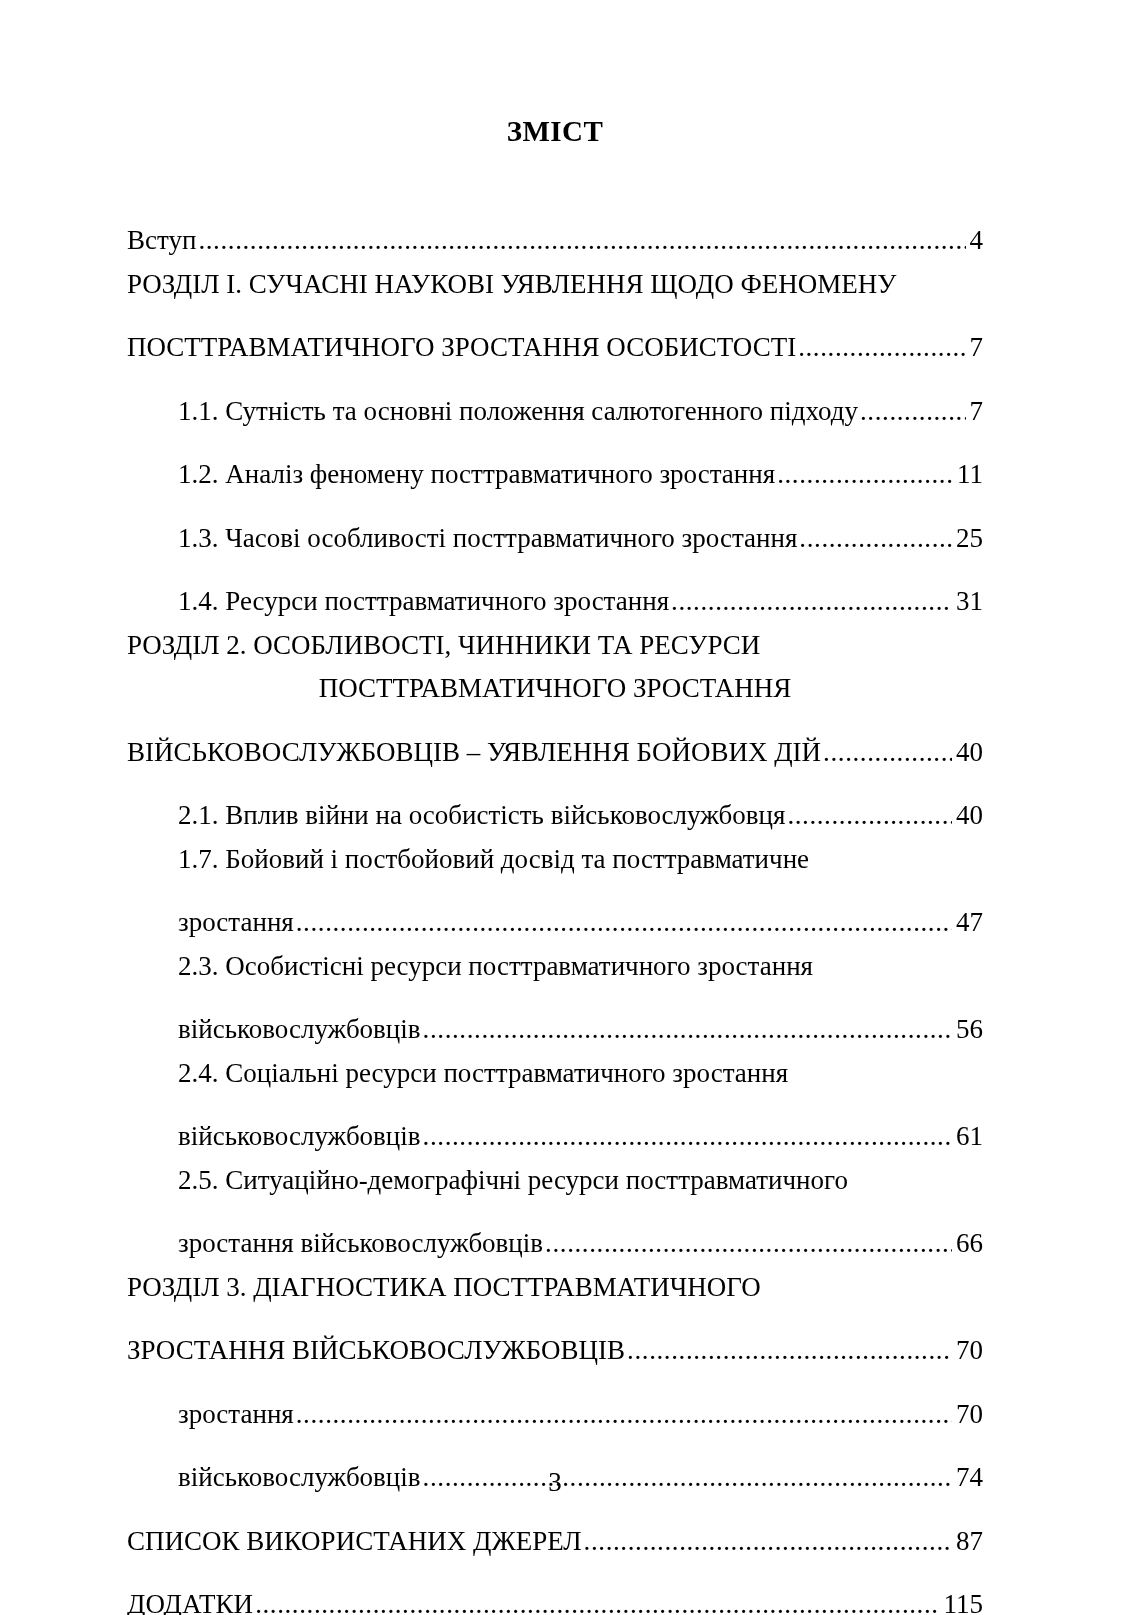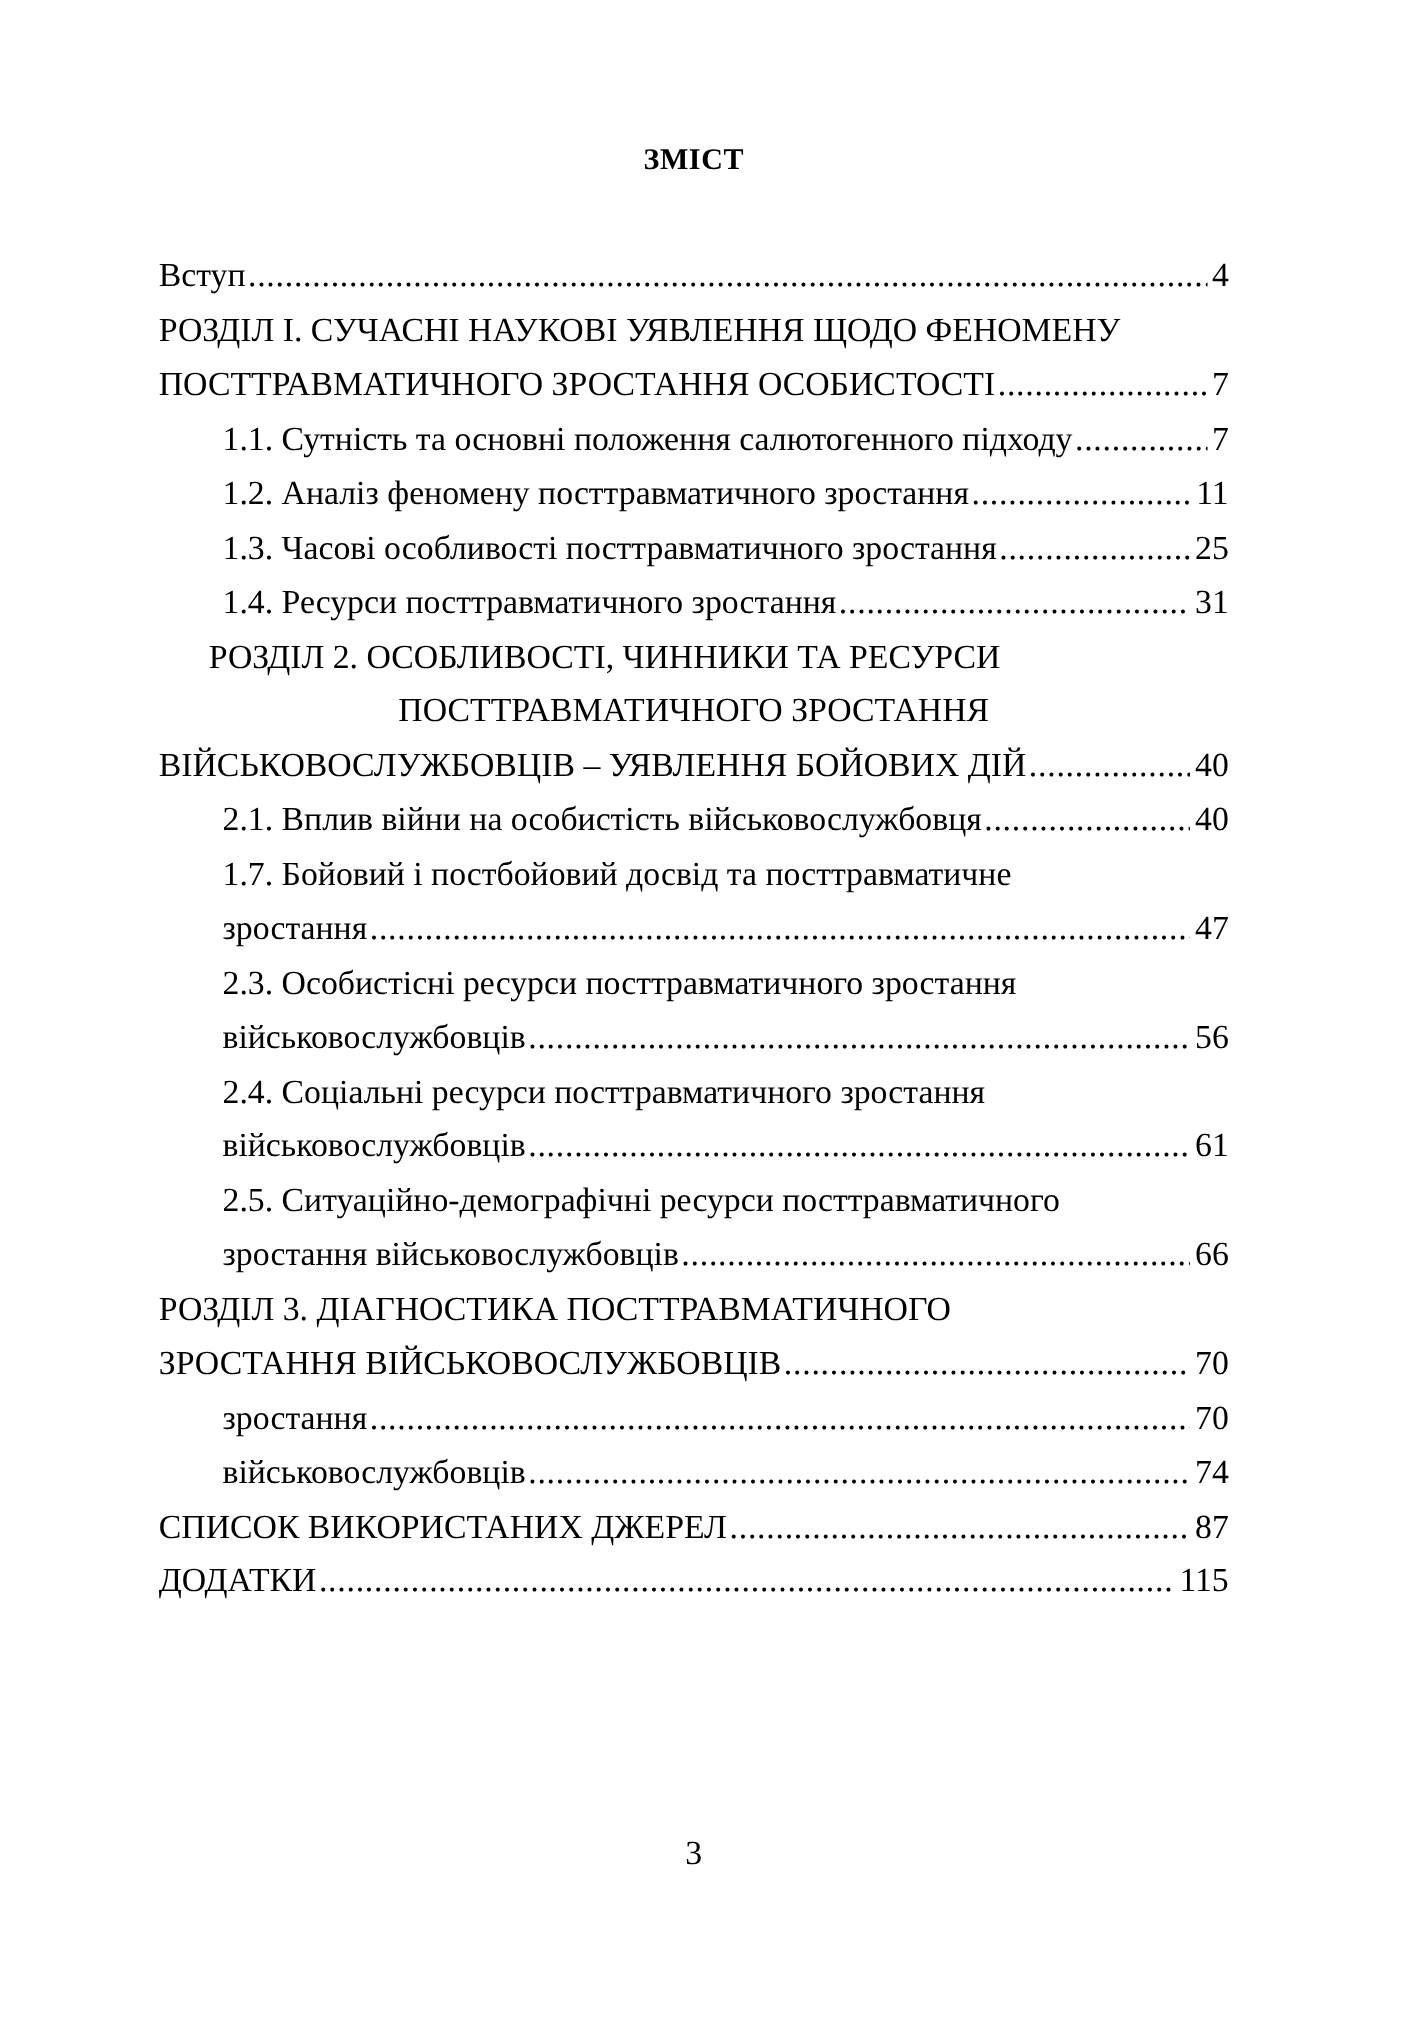--- a/index.html
+++ b/index.html
@@ -1,23 +1,23 @@
 <!DOCTYPE html>
 <html><head>
 <meta charset="utf-8">
 <style>
   html, body { margin: 0; padding: 0; background: #ffffff; }
   body { width: 1142px; height: 1615px; position: relative; overflow: hidden;
          font-family: "Liberation Serif", "DejaVu Serif", serif; color: #000; }
   .page-title { position: absolute; top: 115px; left: 0; width: 1110px; text-align: center;
-                font-weight: bold; font-size: 24px; letter-spacing: 0.5px; }
+                font-weight: bold; font-size: 29px; letter-spacing: 0.5px; }
   .toc { position: absolute; top: 199px; left: 127px; width: 856px; }
   .entry { font-size: 27px; line-height: 43.5px; }
   .entry.sub { padding-left: 51px; }
-  .line { display: flex; align-items: baseline; white-space: nowrap; }
+  .line { display: flex; align-items: baseline; white-space: nowrap; margin-top: 20px; }
   .line .txt { flex: 0 0 auto; }
   .line .dots { flex: 1 1 auto; overflow: hidden; margin: 0 4px 0 2px; }
   .line .dots::before { content: "........................................................................................................................................................................................................................................................";
                         letter-spacing: 0.6px; }
   .line .pg { flex: 0 0 auto; text-align: right; }
   .page-number { position: absolute; top: 1467px; left: 0; width: 1110px; text-align: center; font-size: 27px; }
 </style>
 </head>
 <body>
 
@@ -61,21 +61,21 @@
       </div>
     </div>
     <div class="entry sub">
       <div class="line">
         <span class="txt">1.4. Ресурси посттравматичного зростання</span>
         <span class="dots"></span>
         <span class="pg">31</span>
       </div>
     </div>
     <div class="entry">
-      <div style="white-space: pre; margin-left: 40px;">РОЗДІЛ 2. ОСОБЛИВОСТІ, ЧИННИКИ ТА РЕСУРСИ</div>
+      <div style="white-space: pre;">РОЗДІЛ 2. ОСОБЛИВОСТІ, ЧИННИКИ ТА РЕСУРСИ</div>
       <div style="white-space: pre; text-align: center;">ПОСТТРАВМАТИЧНОГО ЗРОСТАННЯ</div>
       <div class="line">
         <span class="txt">ВІЙСЬКОВОСЛУЖБОВЦІВ – УЯВЛЕННЯ БОЙОВИХ ДІЙ</span>
         <span class="dots"></span>
         <span class="pg">40</span>
       </div>
     </div>
     <div class="entry sub">
       <div class="line">
         <span class="txt">2.1. Вплив війни на особистість військовослужбовця</span>

